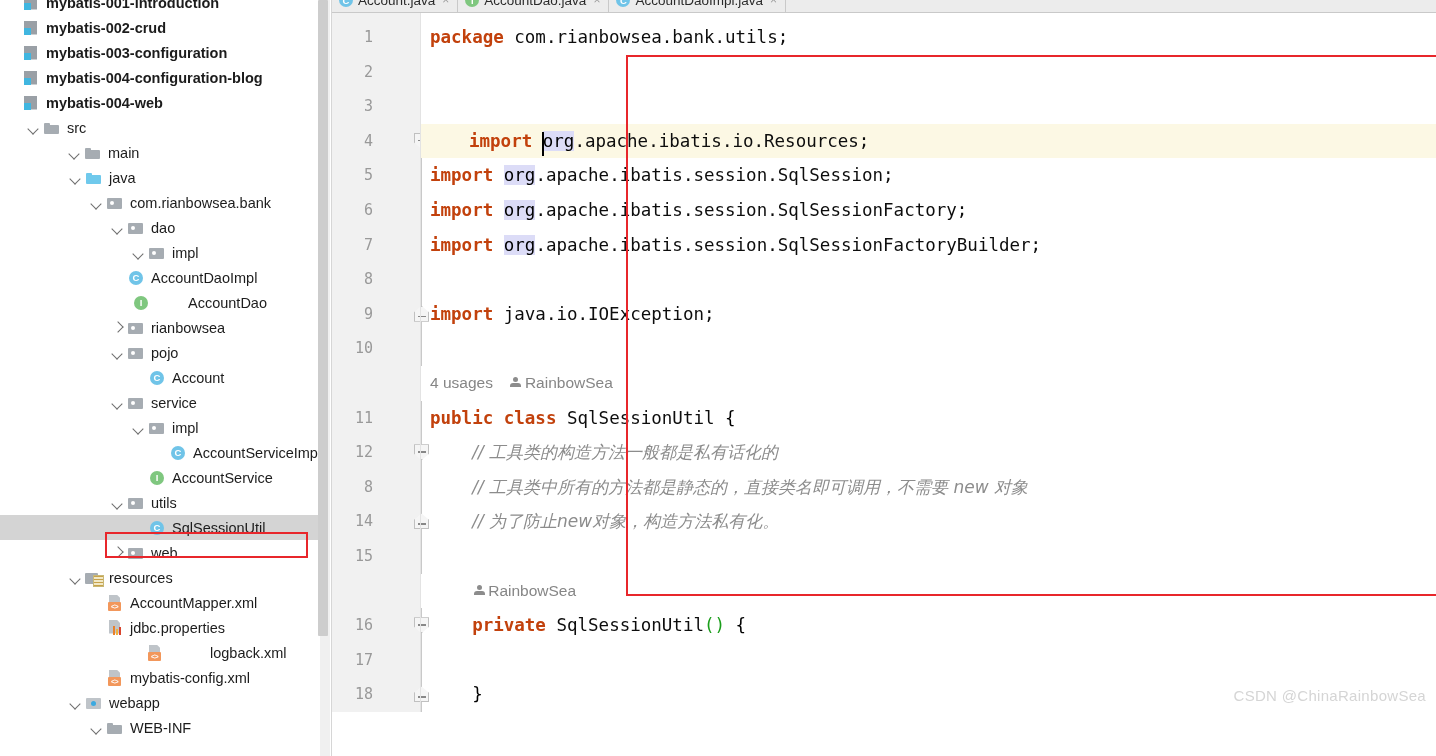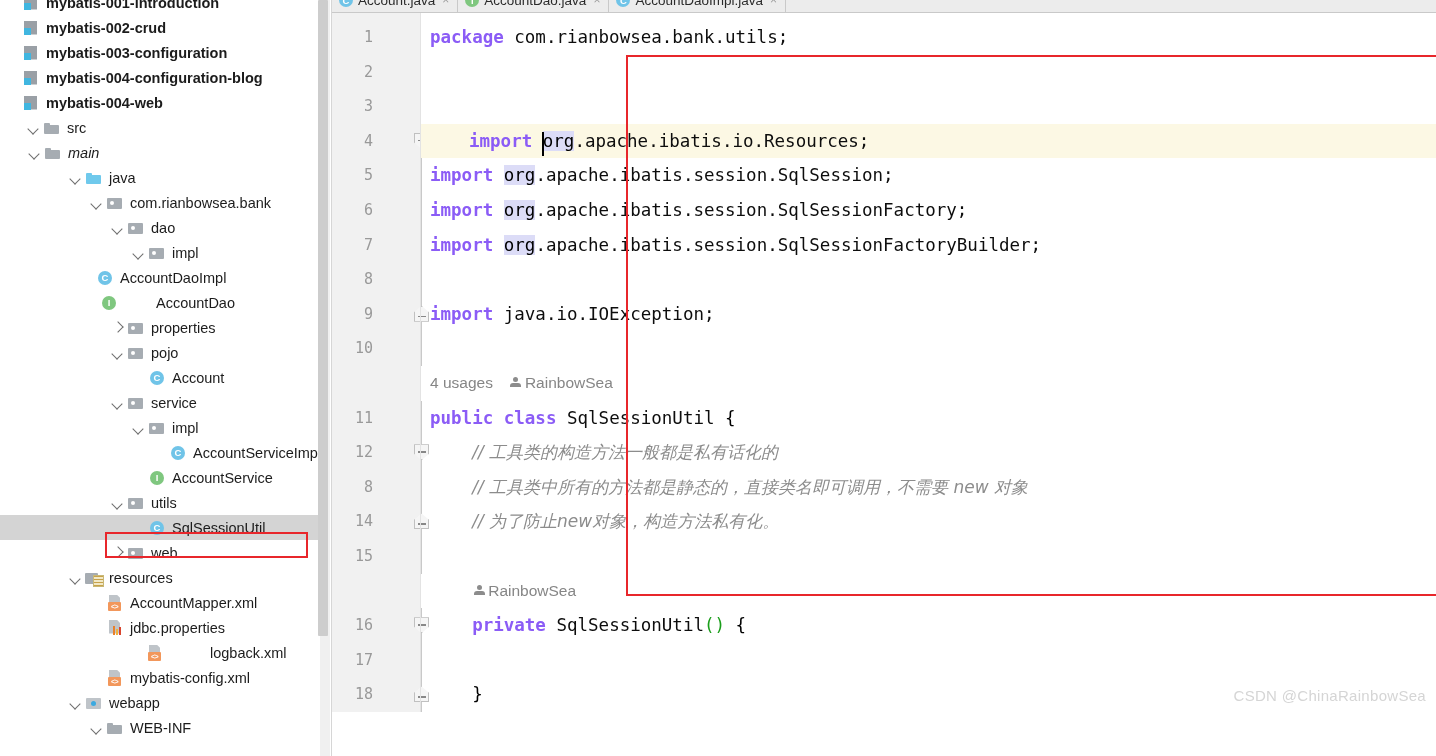--- a/index.html
+++ b/index.html
@@ -294,21 +294,21 @@
     left: 0; right: 0;
     height: 34.6px;
     line-height: 34.6px;
     white-space: pre;
     font-family: "DejaVu Sans Mono", "Liberation Mono", monospace;
     font-size: 17.5px;
     color: #000000;
     padding-left: 9px;
   }
   .cline.current { background: #fcf8e4; }
-  .kw  { color: #8b5cf6; font-weight: bold; }
+  .kw  { color: #c2410c; font-weight: bold; }
   .plain { color: #0d0d0d; }
   .brace { color: #000000; }
   .paren-g { color: #1a9e1a; }
   .cmt {
     color: #8c8c8c; font-style: italic;
     font-family: "DejaVu Sans", sans-serif;
     font-size: 17px;
   }
   .occ { background: #dcdcf7; }
 
@@ -397,21 +397,21 @@
         <div class="trow module" style="padding-left: 6px;">
           <span class="arrow "></span>
           <span class="ico module"></span>
           <span class="tlabel">mybatis-004-web</span>
         </div>
         <div class="trow" style="padding-left: 27px;">
           <span class="arrow down"></span>
           <span class="ico folder"></span>
           <span class="tlabel">src</span>
         </div>
-        <div class="trow" style="padding-left: 28px; font-style: italic;">
+        <div class="trow" style="padding-left: 68px;">
           <span class="arrow down"></span>
           <span class="ico folder"></span>
           <span class="tlabel">main</span>
         </div>
         <div class="trow" style="padding-left: 69px; align-items: center;">
           <span class="arrow down"></span>
           <span class="ico folder-blue"></span>
           <span class="tlabel">java</span>
         </div>
         <div class="trow" style="padding-left: 90px;">
@@ -422,34 +422,34 @@
         <div class="trow" style="padding-left: 111px;">
           <span class="arrow down"></span>
           <span class="ico package"></span>
           <span class="tlabel">dao</span>
         </div>
         <div class="trow" style="padding-left: 132px;">
           <span class="arrow down"></span>
           <span class="ico package"></span>
           <span class="tlabel">impl</span>
         </div>
-        <div class="trow" style="padding-left: 80px;">
+        <div class="trow" style="padding-left: 111px;">
           <span class="arrow "></span>
           <span class="ico class-c"></span>
           <span class="tlabel">AccountDaoImpl</span>
         </div>
-        <div class="trow" style="padding-left: 52px; gap: 32px;">
+        <div class="trow" style="padding-left: 84px; gap: 32px;">
           <span class="arrow "></span>
           <span class="ico iface-i"></span>
           <span class="tlabel">AccountDao</span>
         </div>
         <div class="trow" style="padding-left: 111px;">
           <span class="arrow right"></span>
           <span class="ico package"></span>
-          <span class="tlabel">properties</span>
+          <span class="tlabel">rianbowsea</span>
         </div>
         <div class="trow" style="padding-left: 111px;">
           <span class="arrow down"></span>
           <span class="ico package"></span>
           <span class="tlabel">pojo</span>
         </div>
         <div class="trow" style="padding-left: 132px;">
           <span class="arrow "></span>
           <span class="ico class-c"></span>
           <span class="tlabel">Account</span>

